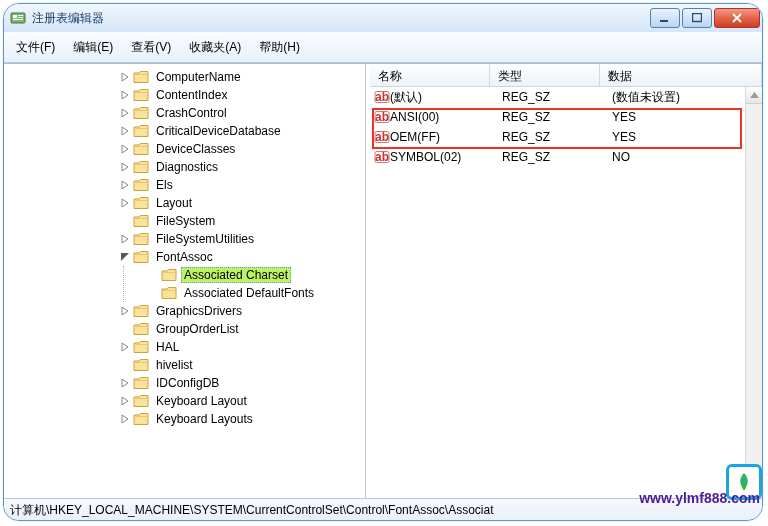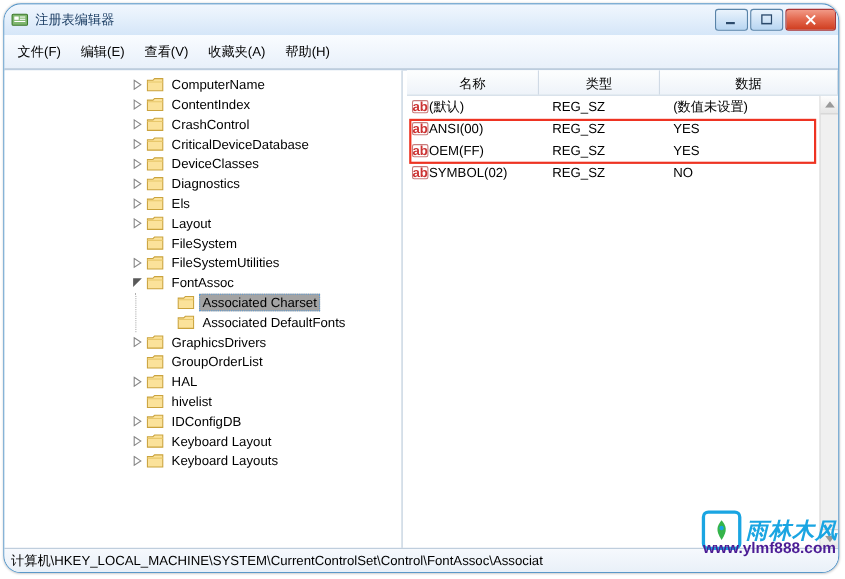--- a/index.html
+++ b/index.html
@@ -22,29 +22,29 @@
 
 .client { flex: 1; display: flex; border-top: 1px solid #a9bfd6; min-height: 0; }
 .tree-pane { width: 362px; border-right: 1px solid #b8c9da; overflow: auto; padding: 4px 0; background: #fff; }
 .splitter { width: 4px; cursor: col-resize; background: transparent; }
 .list-pane { flex: 1; display: flex; flex-direction: column; background: #fff; min-width: 0; }
 
 
 .tree { list-style: none; }
 .tree ul { list-style: none; padding-left: 20px; }
 .tree-row { display: flex; align-items: center; height: 18px; padding-left: 2px; white-space: nowrap; cursor: pointer; }
-.tree-row.selected .label { background: #a3a3a3; border: 1px dotted #5b9bd5; padding: 0 2px; }
+.tree-row.selected .label { background: #bef264; border: 1px dotted #5b9bd5; padding: 0 2px; }
 .expander { width: 14px; height: 14px; display: flex; align-items: center; justify-content: center; margin-right: 1px; color: #6e6e6e; }
 .expander.empty { visibility: hidden; }
 .folder-icon { width: 16px; height: 14px; margin-right: 4px; }
 .tree-row .label { padding: 0 3px; }
 .vline { border-left: 1px dotted #b0b0b0; margin-left: 7px; }
 
 
-.list-header { display: flex; height: 23px; border-bottom: 1px solid #c9d6e3; background: linear-gradient(#fdfefe, #eef3f9); text-align: center; }
+.list-header { display: flex; height: 23px; border-bottom: 1px solid #c9d6e3; background: linear-gradient(#fdfefe, #eef3f9); }
 .list-header .col { padding: 4px 8px; border-right: 1px solid #d0dae5; cursor: pointer; }
 .col-name { width: 120px; }
 .col-type { width: 110px; }
 .col-data { flex: 1; }
 .list-body { flex: 1; overflow: auto; position: relative; }
 .list-row { display: flex; align-items: center; height: 20px; padding: 0 4px; cursor: pointer; }
 .val-icon { width: 16px; height: 16px; margin-right: 0; }
 .list-row .c-name { width: 112px; }
 .list-row .c-type { width: 110px; }
 .list-row .c-data { flex: 1; }
@@ -444,15 +444,14 @@
   </div>
 </div>
 
 <div class="watermark">
   <div class="wm-box">
     <svg width="22" height="22" viewBox="0 0 22 22">
         <path d="M11 2 C7 7 5 11 11 20 C17 11 15 7 11 2 Z" fill="#35b44a"></path>
         <circle cx="11" cy="9" r="2" fill="#1aa5e2"></circle>
       </svg>
   </div>
-  <span class="wm-text">雨林木风</span>
 </div>
 <span class="wm-url">www.ylmf888.com</span>
 
 </body></html>

